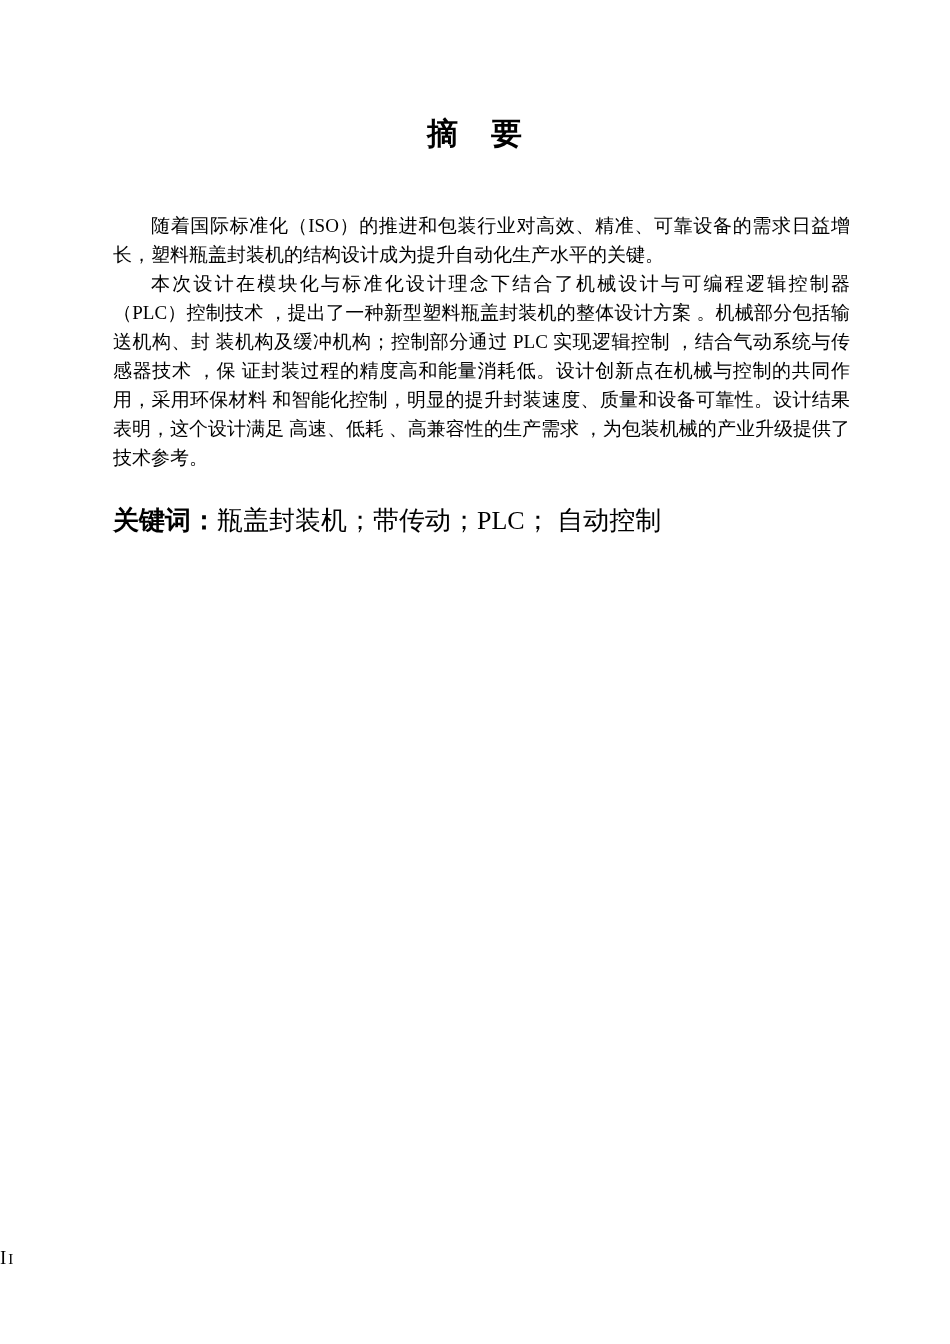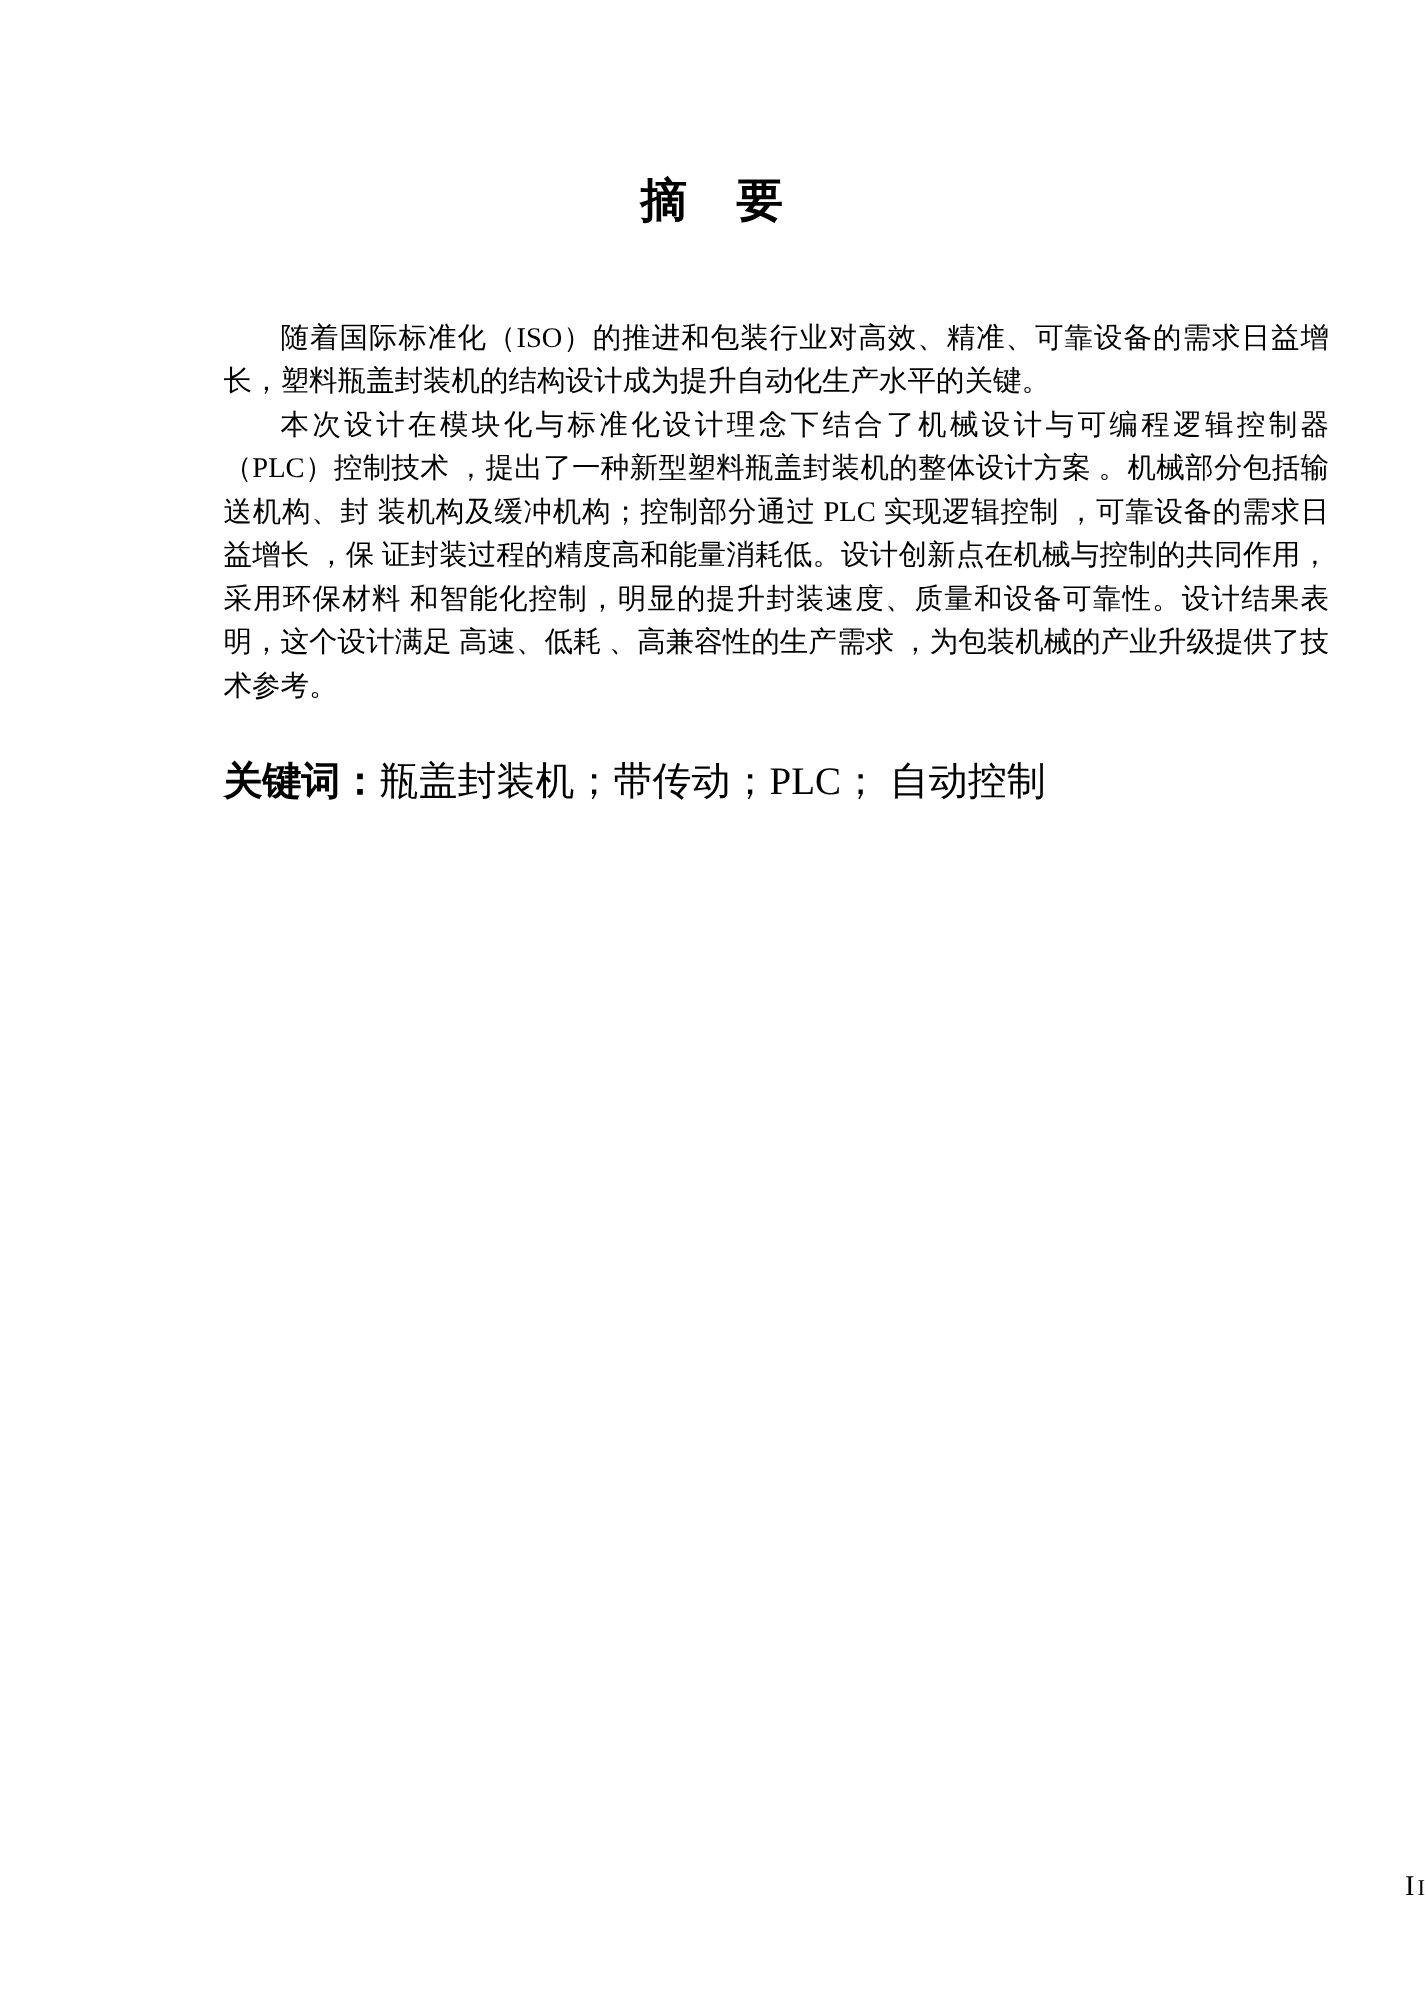--- a/index.html
+++ b/index.html
@@ -27,21 +27,20 @@
     font-size: 31px;
     line-height: 36px;
     color: #000000;
     letter-spacing: 1px;
   }
   .content {
     position: absolute;
     top: 211px;
     left: 113px;
     width: 737px;
-    margin-left: 36px;
   }
   .para {
     font-family: "Liberation Serif", serif;
     font-size: 19px;
     line-height: 29px;
     text-align: justify;
     text-indent: 2em;
     color: #000000;
   }
   .keywords {
@@ -56,41 +55,41 @@
     font-weight: 700;
   }
   .kw-value {
     font-family: "Liberation Serif", serif;
   }
   .page-footer {
     position: absolute;
     top: 1247px;
     left: 0;
     width: 100%;
-    text-align: right;
+    text-align: left;
     font-family: "Liberation Serif", serif;
     color: #000000;
   }
   .roman-large {
     font-size: 19px;
     letter-spacing: 2px;
   }
   .roman-small {
     font-size: 15px;
   }
 </style>
 </head>
 <body>
 
 <div class="page">
 
   <h1 class="doc-title">摘　要</h1>
 
   <div class="content">
     <p class="para">随着国际标准化（ISO）的推进和包装行业对高效、精准、可靠设备的需求日益增长，塑料瓶盖封装机的结构设计成为提升自动化生产水平的关键。</p>
-    <p class="para">本次设计在模块化与标准化设计理念下结合了机械设计与可编程逻辑控制器（PLC）控制技术 ，提出了一种新型塑料瓶盖封装机的整体设计方案 。机械部分包括输送机构、封 装机构及缓冲机构；控制部分通过 PLC 实现逻辑控制 ，可靠设备的需求日益增长 ，保 证封装过程的精度高和能量消耗低。设计创新点在机械与控制的共同作用，采用环保材料 和智能化控制，明显的提升封装速度、质量和设备可靠性。设计结果表明，这个设计满足 高速、低耗 、高兼容性的生产需求 ，为包装机械的产业升级提供了技术参考。</p>
+    <p class="para">本次设计在模块化与标准化设计理念下结合了机械设计与可编程逻辑控制器（PLC）控制技术 ，提出了一种新型塑料瓶盖封装机的整体设计方案 。机械部分包括输送机构、封 装机构及缓冲机构；控制部分通过 PLC 实现逻辑控制 ，结合气动系统与传感器技术 ，保 证封装过程的精度高和能量消耗低。设计创新点在机械与控制的共同作用，采用环保材料 和智能化控制，明显的提升封装速度、质量和设备可靠性。设计结果表明，这个设计满足 高速、低耗 、高兼容性的生产需求 ，为包装机械的产业升级提供了技术参考。</p>
 
     <div class="keywords"><span class="kw-label">关键词：</span><span class="kw-value">瓶盖封装机；带传动；PLC； 自动控制</span></div>
   </div>
 
   <div class="page-footer"><span class="roman-large">I</span><span class="roman-small">I</span></div>
 
 </div>
 
 </body></html>

